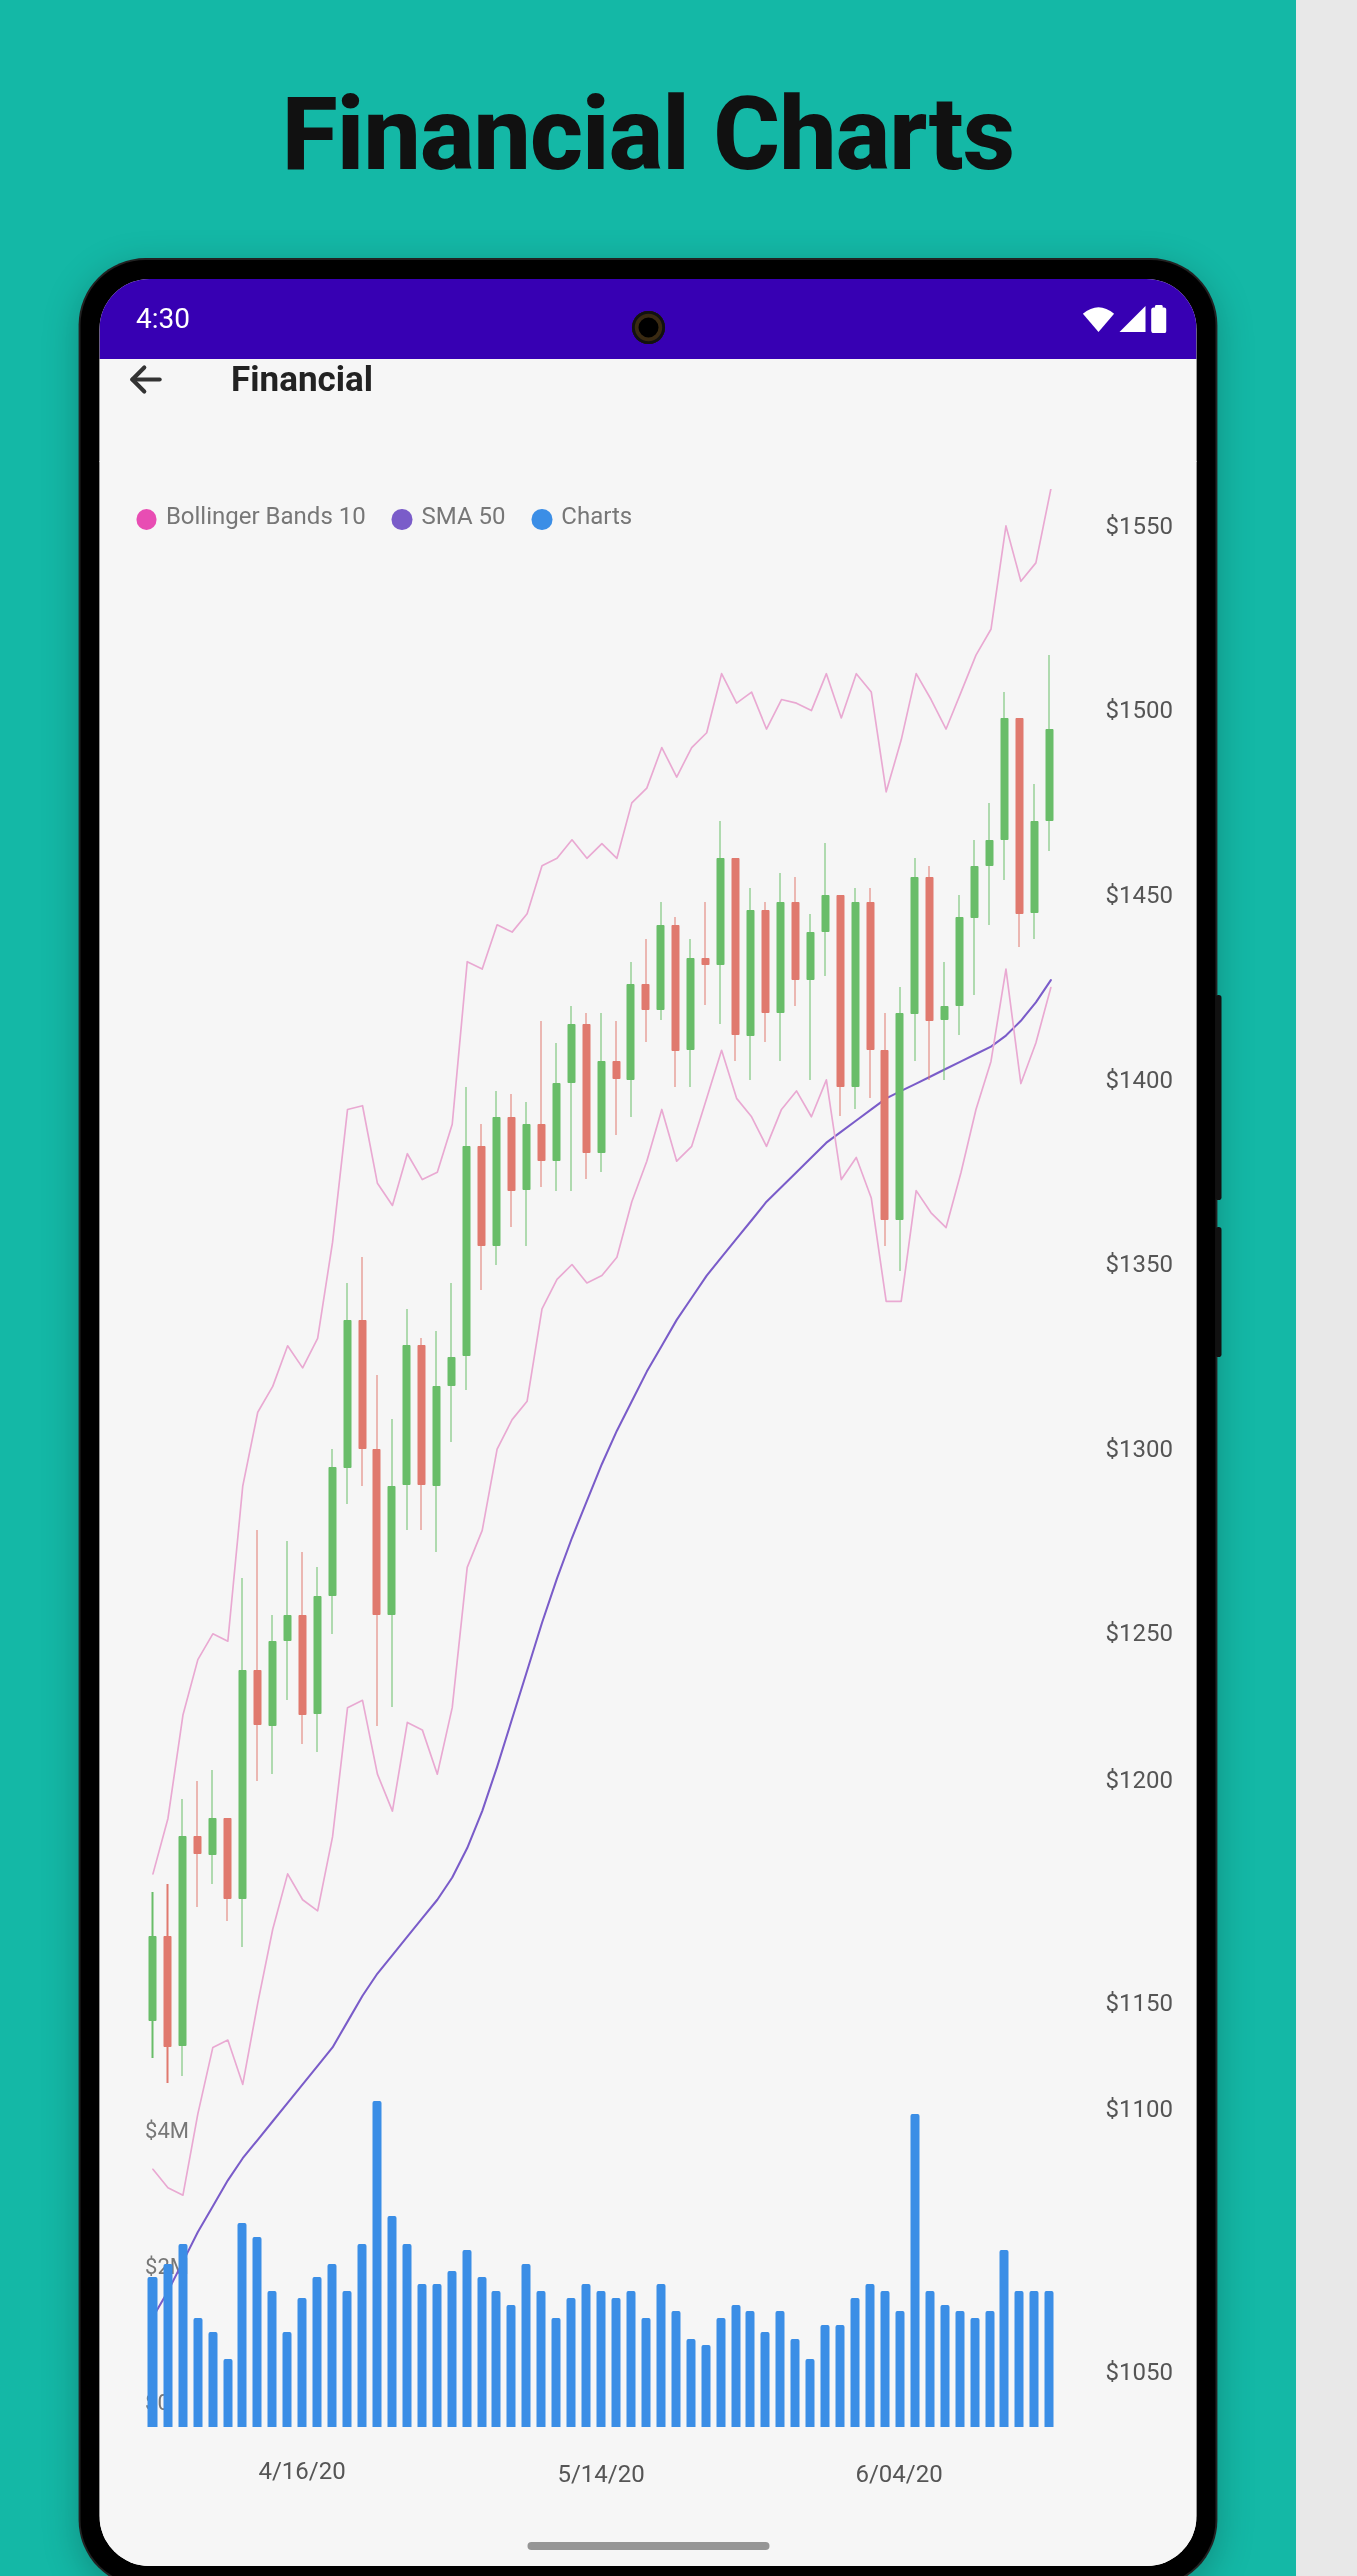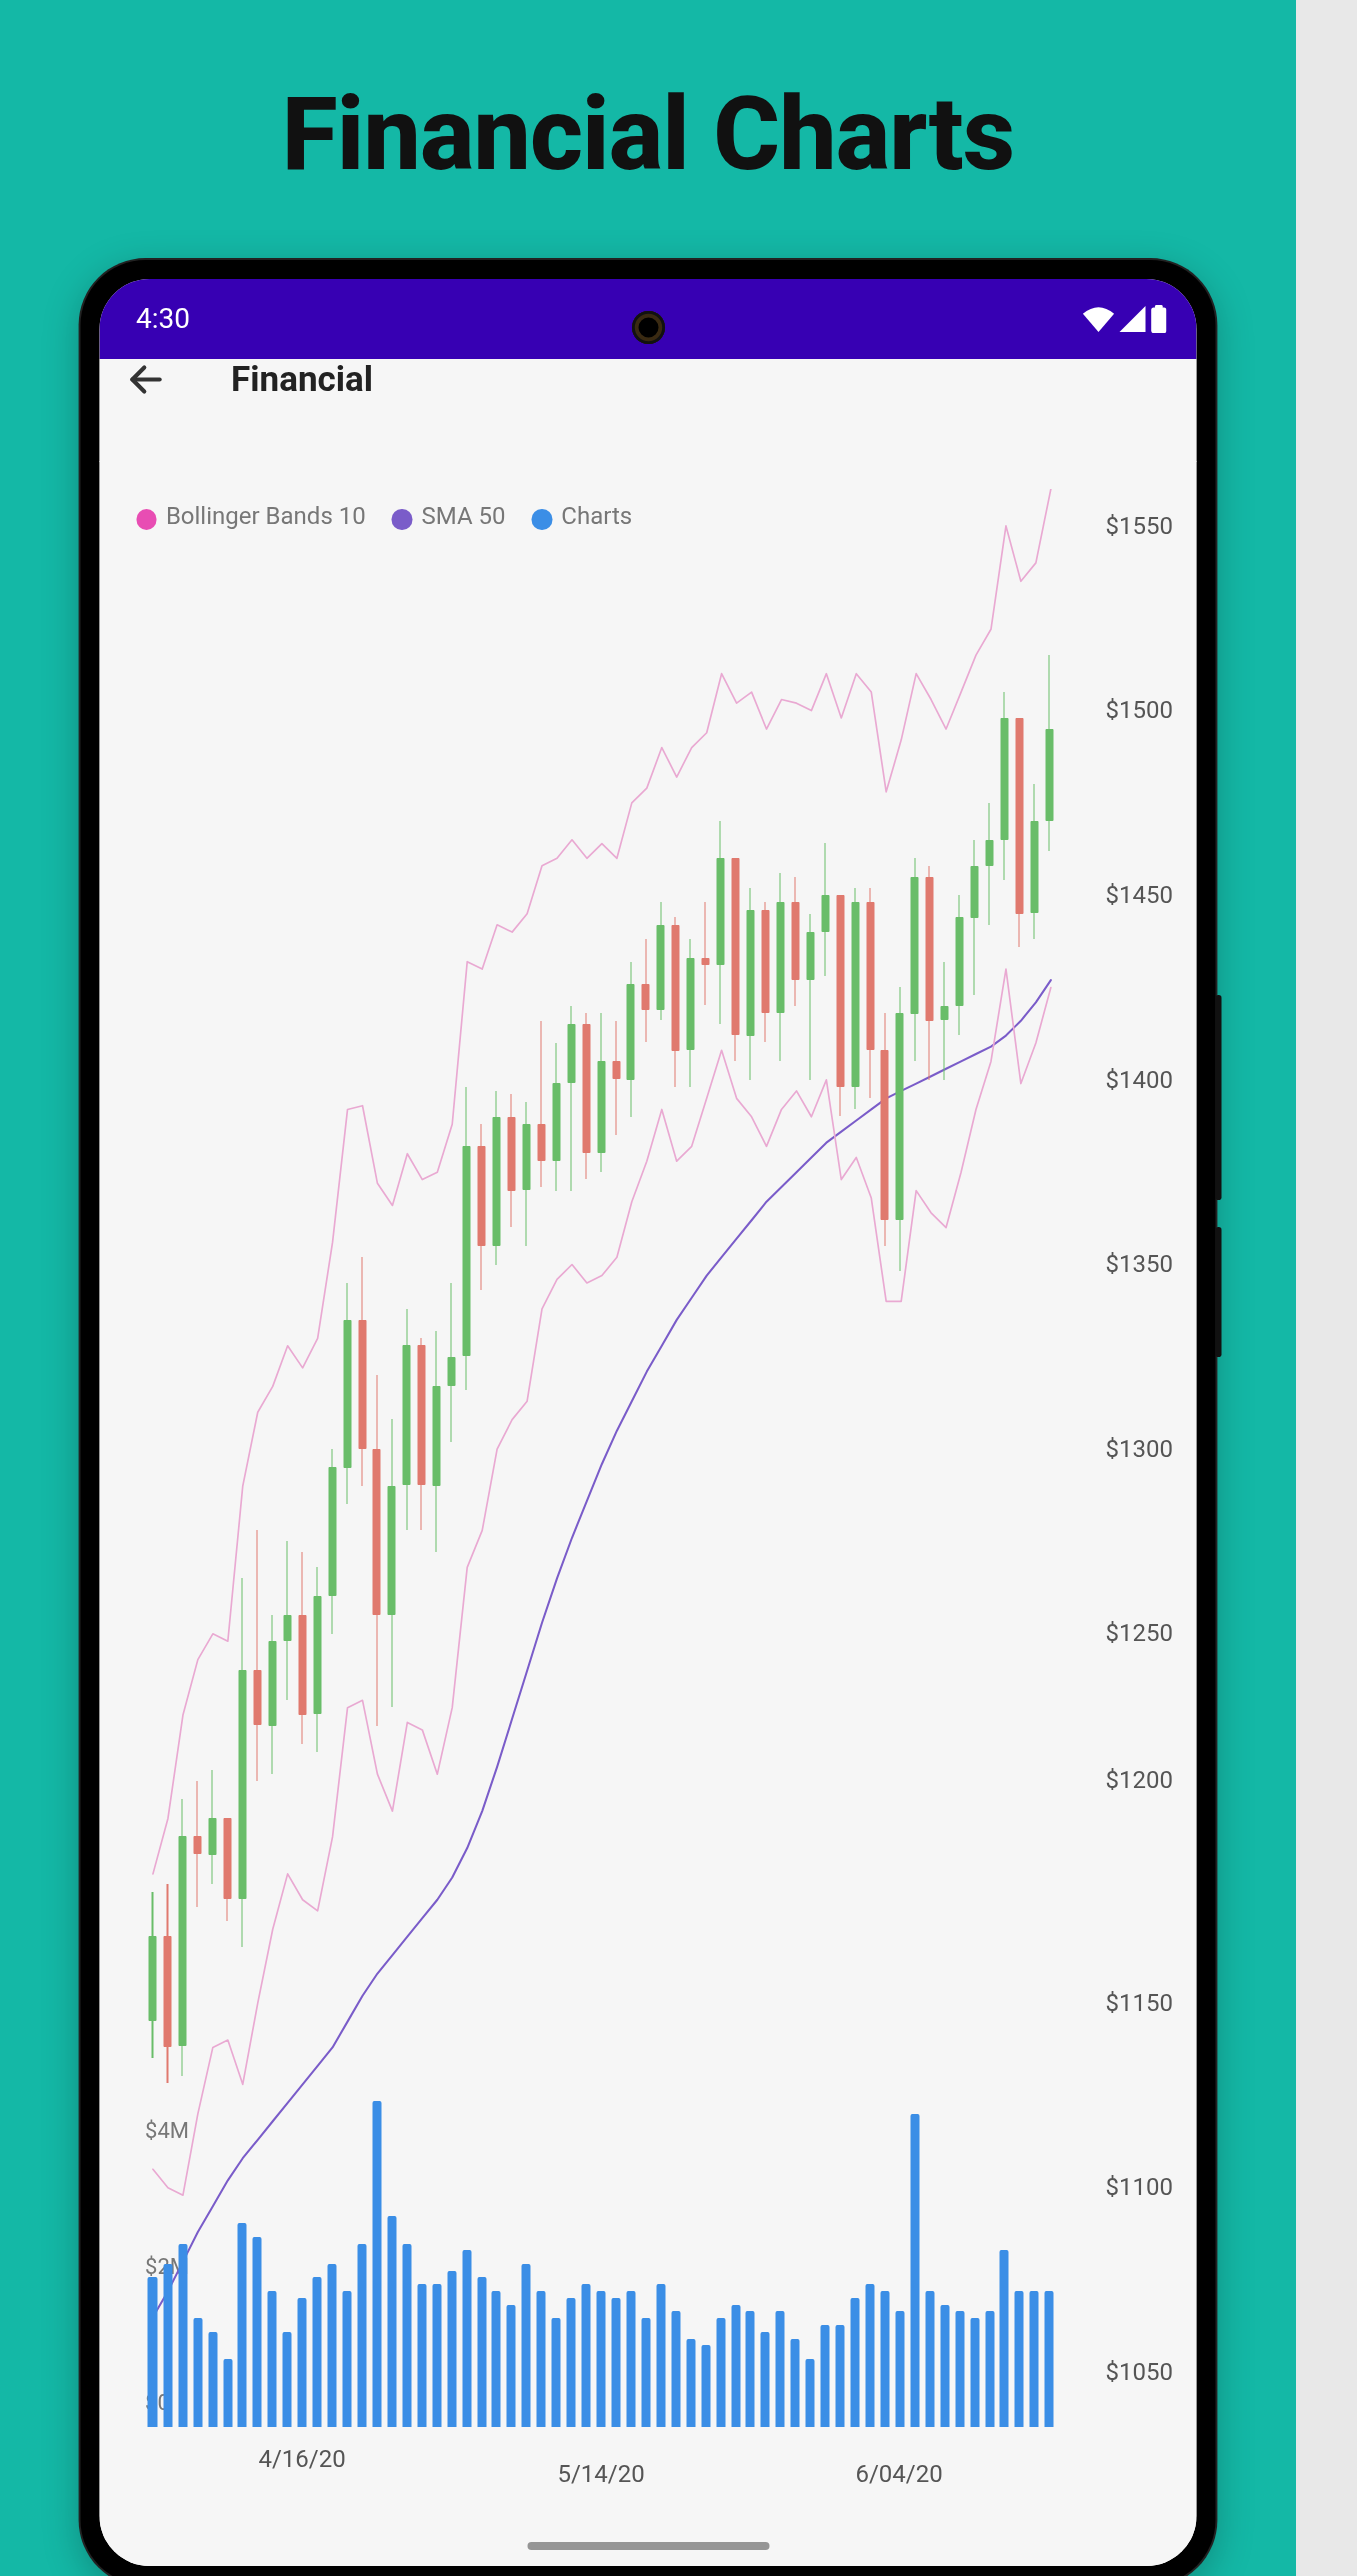--- a/index.html
+++ b/index.html
@@ -94,21 +94,21 @@
         <div class="yaxis" id="yaxis">
             <span style="top: 37px;">$1550</span>
             <span style="top: 221px;">$1500</span>
             <span style="top: 406px;">$1450</span>
             <span style="top: 591px;">$1400</span>
             <span style="top: 775px;">$1350</span>
             <span style="top: 960px;">$1300</span>
             <span style="top: 1144px;">$1250</span>
             <span style="top: 1291px;">$1200</span>
             <span style="top: 1514px;">$1150</span>
-            <span style="top: 1698px;">$1100</span>
+            <span style="top: 1620px;">$1100</span>
             <span style="top: 1883px;">$1050</span>
           </div>
         <div class="vol-axis" id="vaxis" style="height: 353px;">
             <span style="bottom: 272px;">$4M</span>
             <span style="bottom: 136px;">$2M</span>
             <span style="bottom: 0px;">$0</span>
           </div>
 
         <div class="plot" id="plot">
           <svg class="svg-lines" id="svgl" preserveAspectRatio="none" viewBox="0 0 980 2084">
@@ -299,21 +299,21 @@
               <div style="left: 825px; width: 9.3px; height: 109px;"></div>
               <div style="left: 840px; width: 9.3px; height: 116px;"></div>
               <div style="left: 854px; width: 9.3px; height: 177px;"></div>
               <div style="left: 869px; width: 9.3px; height: 136px;"></div>
               <div style="left: 884px; width: 9.3px; height: 136px;"></div>
               <div style="left: 899px; width: 9.3px; height: 136px;"></div>
             </div>
         </div>
 
         <div class="xaxis" id="xaxis">
-            <span style="left: 157px; top: 18px;">4/16/20</span>
+            <span style="left: 157px; top: 30px;">4/16/20</span>
             <span style="left: 456px; top: 33px;">5/14/20</span>
             <span style="left: 754px; top: 33px;">6/04/20</span>
           </div>
       </div>
 
       <div class="home-pill"></div>
     </div>
   </div>
 </div>
 

